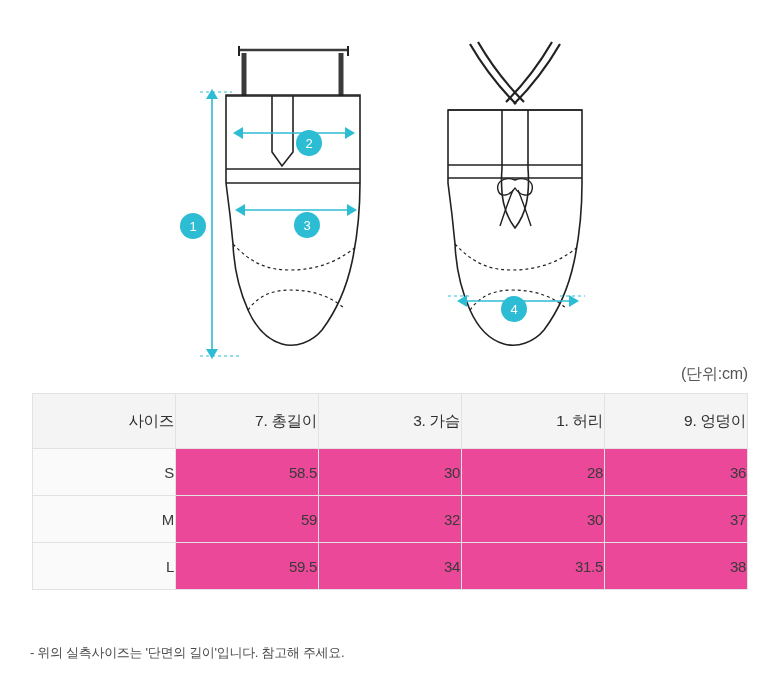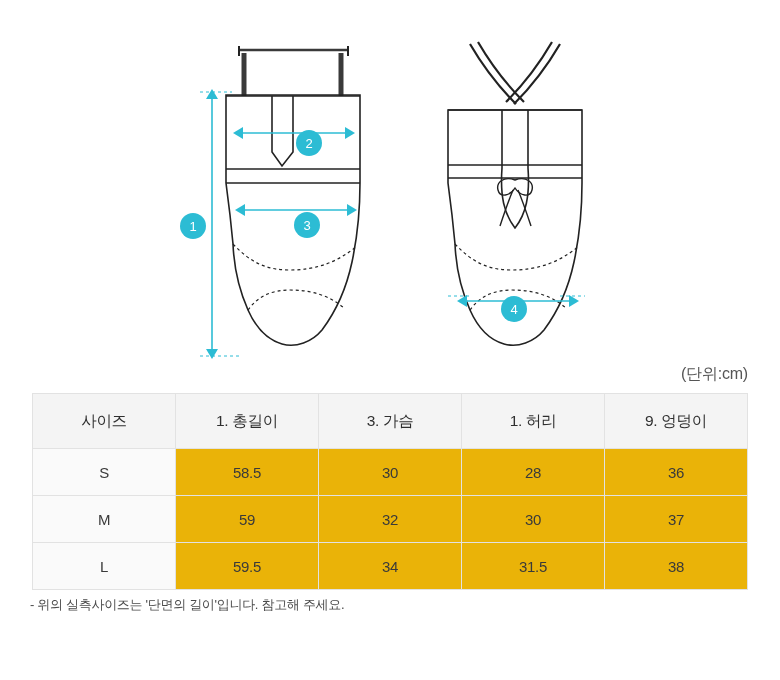--- a/index.html
+++ b/index.html
@@ -48,53 +48,54 @@
     position: absolute;
     left: 32px;
     top: 393px;
     width: 716px;
     border-collapse: collapse;
     table-layout: fixed;
   }
   .size-table th,
   .size-table td {
     border: 1px solid #e2e2e2;
-    text-align: center;
+    text-align: right;
     font-weight: normal;
     font-size: 15px;
     color: #3a3a3a;
     letter-spacing: -0.3px;
   }
   .size-table thead th {
     background: #f4f4f4;
     height: 52px;
     font-size: 15.5px;
     color: #2f2f2f;
   }
   .size-table tbody td {
     height: 44px;
-    background: #eab308;
+    background: #ec4899;
   }
   .size-table tbody tr td:first-child {
     background: #fafafa;
   }
 
   
   .notes {
     position: absolute;
     left: 30px;
     top: 592px;
     width: 720px;
   }
   .notes div {
     font-size: 13px;
     color: #4a4a4a;
     line-height: 25px;
     letter-spacing: -0.3px;
     white-space: nowrap;
+    margin-top: 48px;
   }
 </style>
 </head>
 <body>
 
 <div id="page">
 
   <div class="illustration">
     <svg width="780" height="372" viewBox="0 0 780 372" xmlns="http://www.w3.org/2000/svg">
 
@@ -196,21 +197,21 @@
       <text x="514" y="314" text-anchor="middle" font-family="Liberation Sans, sans-serif" font-size="13" fill="#ffffff">4</text>
     </svg>
   </div>
 
   <div class="unit-note">(단위:cm)</div>
 
   <table class="size-table">
     <thead>
       <tr>
         <th>사이즈</th>
-        <th>1. 총길이</th>
+        <th>7. 총길이</th>
         <th>3. 가슴</th>
         <th>1. 허리</th>
         <th>9. 엉덩이</th>
       </tr>
     </thead>
     <tbody>
       <tr>
         <td>S</td>
         <td>58.5</td>
         <td>30</td>

